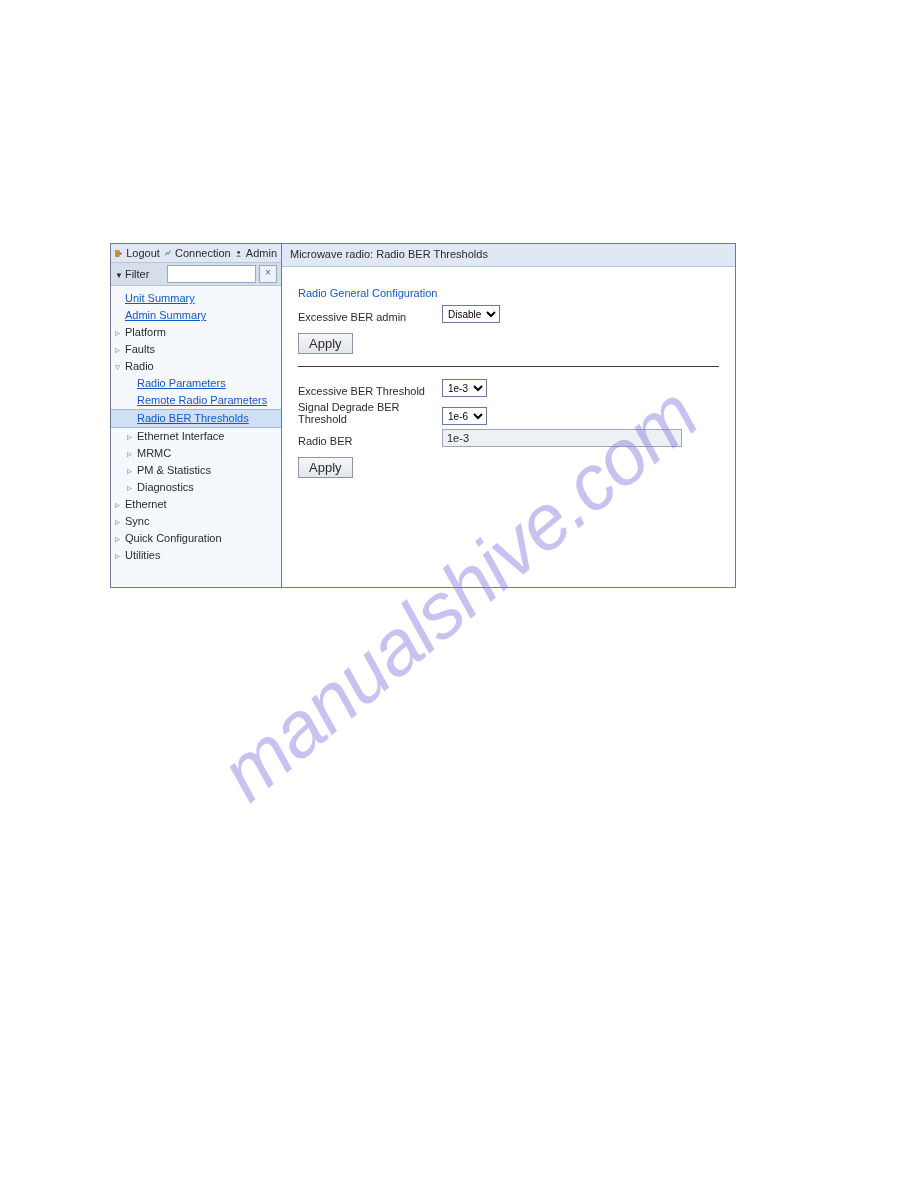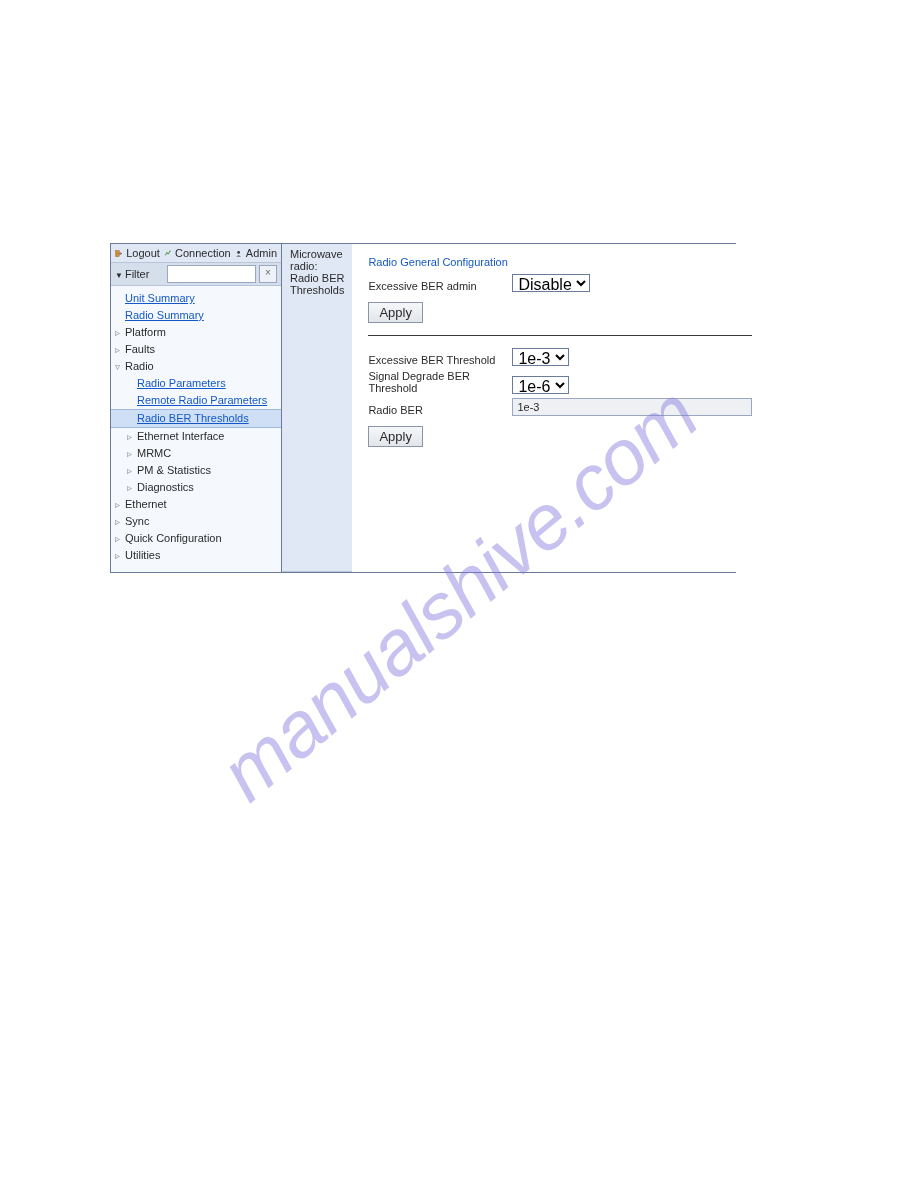--- a/index.html
+++ b/index.html
@@ -125,21 +125,22 @@
     background: #cfe0f6;
     border-top: 1px solid #a0b8d8;
     border-bottom: 1px solid #a0b8d8;
   }
   .lvl1 { padding-left: 14px; }
   .lvl2 { padding-left: 26px; }
   
   .main {
     flex: 1;
     display: flex;
-    flex-direction: row;
+    flex-direction: column;
+    gap: 8px;
   }
   .main-header {
     background: #e0e8f5;
     border-bottom: 1px solid #b8c4d8;
     padding: 4px 8px;
     color: #2a2a2a;
     font-size: 11px;
     min-height: 14px;
   }
   .main-body {
@@ -157,21 +158,21 @@
     align-items: flex-end;
     margin-bottom: 4px;
   }
   .form-row .label {
     width: 144px;
     color: #2a2a2a;
   }
   .form-row select {
     border: 1px solid #6a7a9a;
     background: #fff;
-    font-size: 16px;
+    font-size: 10px;
     height: 18px;
     padding: 0 1px;
   }
   .form-row .readonly-field {
     border: 1px solid #9aa8bf;
     background: #eef0f4;
     height: 16px;
     line-height: 16px;
     padding: 0 4px;
     font-size: 11px;
@@ -226,21 +227,21 @@
     </div>
 
     <div class="sidebar-filter">
       <span class="filter-label">Filter</span>
       <input type="text" value="" style="">
       <span class="clear">×</span>
     </div>
 
     <div class="nav">
       <div class="nav-item link lvl1">Unit Summary</div>
-      <div class="nav-item link lvl1">Radio Summary</div>
+      <div class="nav-item link lvl1">Admin Summary</div>
       <div class="nav-item caret lvl1">Platform</div>
       <div class="nav-item caret lvl1">Faults</div>
       <div class="nav-item caret open lvl1">Radio</div>
         <div class="nav-item link lvl2">Radio Parameters</div>
         <div class="nav-item link lvl2">Remote Radio Parameters</div>
         <div class="nav-item link lvl2 selected">Radio BER Thresholds</div>
         <div class="nav-item caret lvl2">Ethernet Interface</div>
         <div class="nav-item caret lvl2">MRMC</div>
         <div class="nav-item caret lvl2">PM &amp; Statistics</div>
         <div class="nav-item caret lvl2">Diagnostics</div>

